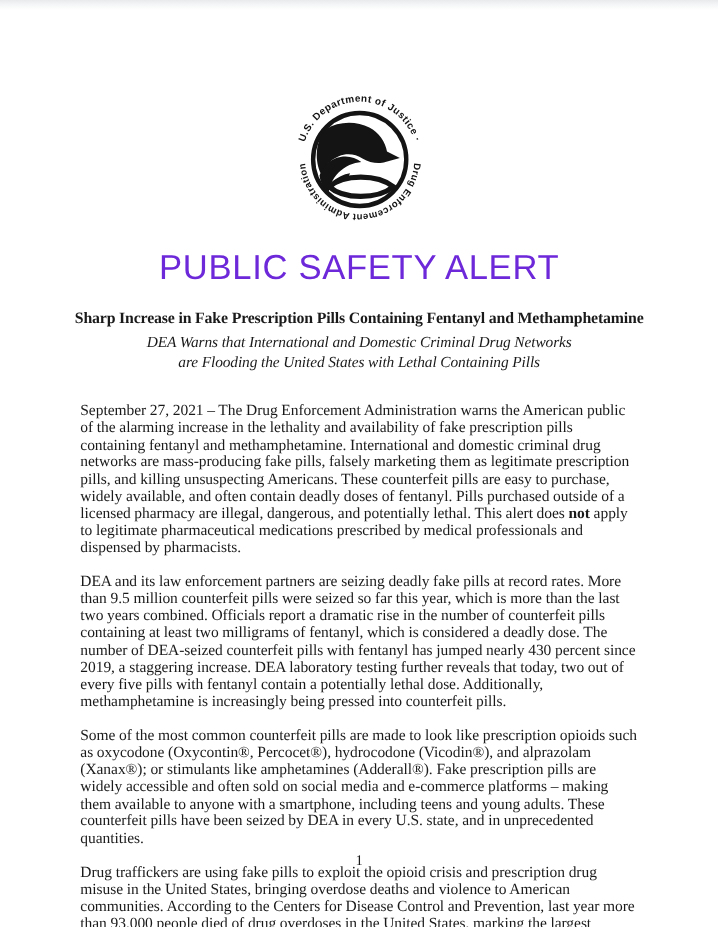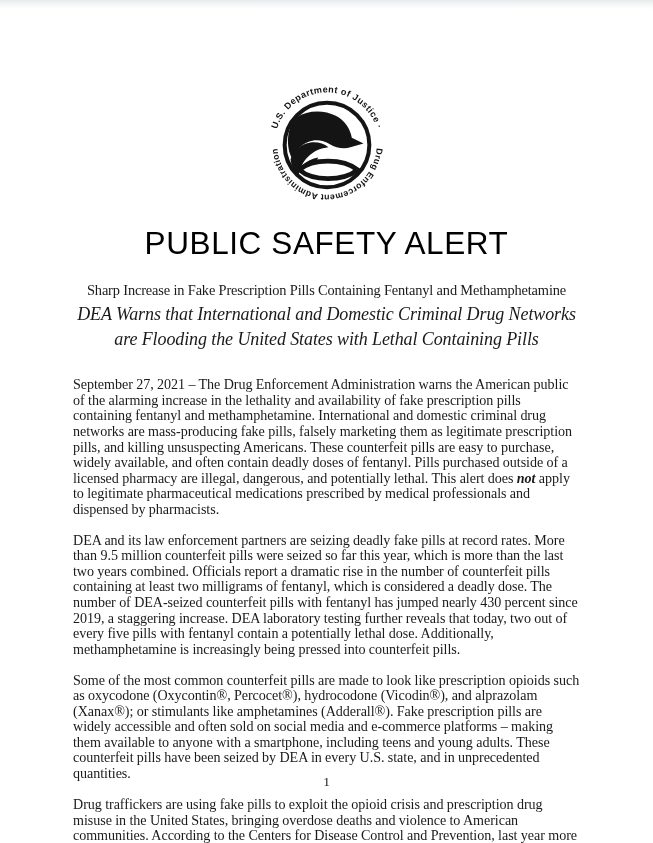--- a/index.html
+++ b/index.html
@@ -40,39 +40,39 @@
     margin: 0 auto;
     width: 146px;
     height: 146px;
   }
   .alert-title {
     margin: 9px 0 0 0;
     font-family: "Liberation Sans", "DejaVu Sans", sans-serif;
     font-size: 31.5px;
     font-weight: 400;
     letter-spacing: 0.6px;
-    color: #000000;
+    color: #6d28d9;
     line-height: 1.05;
   }
 
   
   .headline-block {
     margin: 21px 0 0 0;
     text-align: center;
     padding: 0 52px;
   }
   .headline {
     font-size: 14.4px;
-    font-weight: normal;
+    font-weight: bold;
     line-height: 1.32;
     margin: 0;
     letter-spacing: -0.15px;
   }
   .subhead {
-    font-size: 18px;
+    font-size: 14px;
     font-style: italic;
     line-height: 1.37;
     margin: 2px 0 0 0;
     letter-spacing: -0.1px;
   }
   .subhead-line { display: block; }
 
   
   .body-col {
     margin: 0;
@@ -80,21 +80,21 @@
   }
   .para {
     font-size: 14.1px;
     line-height: 15.55px;
     margin: 0 0 15.5px 0;
     text-align: left;
     letter-spacing: -0.05px;
     word-spacing: -0.1px;
   }
   .para:last-child { margin-bottom: 0; }
-  .para b { font-weight: bold; font-style: italic; }
+  .para b { font-weight: bold; }
 
   .page-number {
     position: absolute;
     left: 0;
     top: 775px;
     width: 653px;
     text-align: center;
     font-size: 13.4px;
     line-height: 1;
   }

